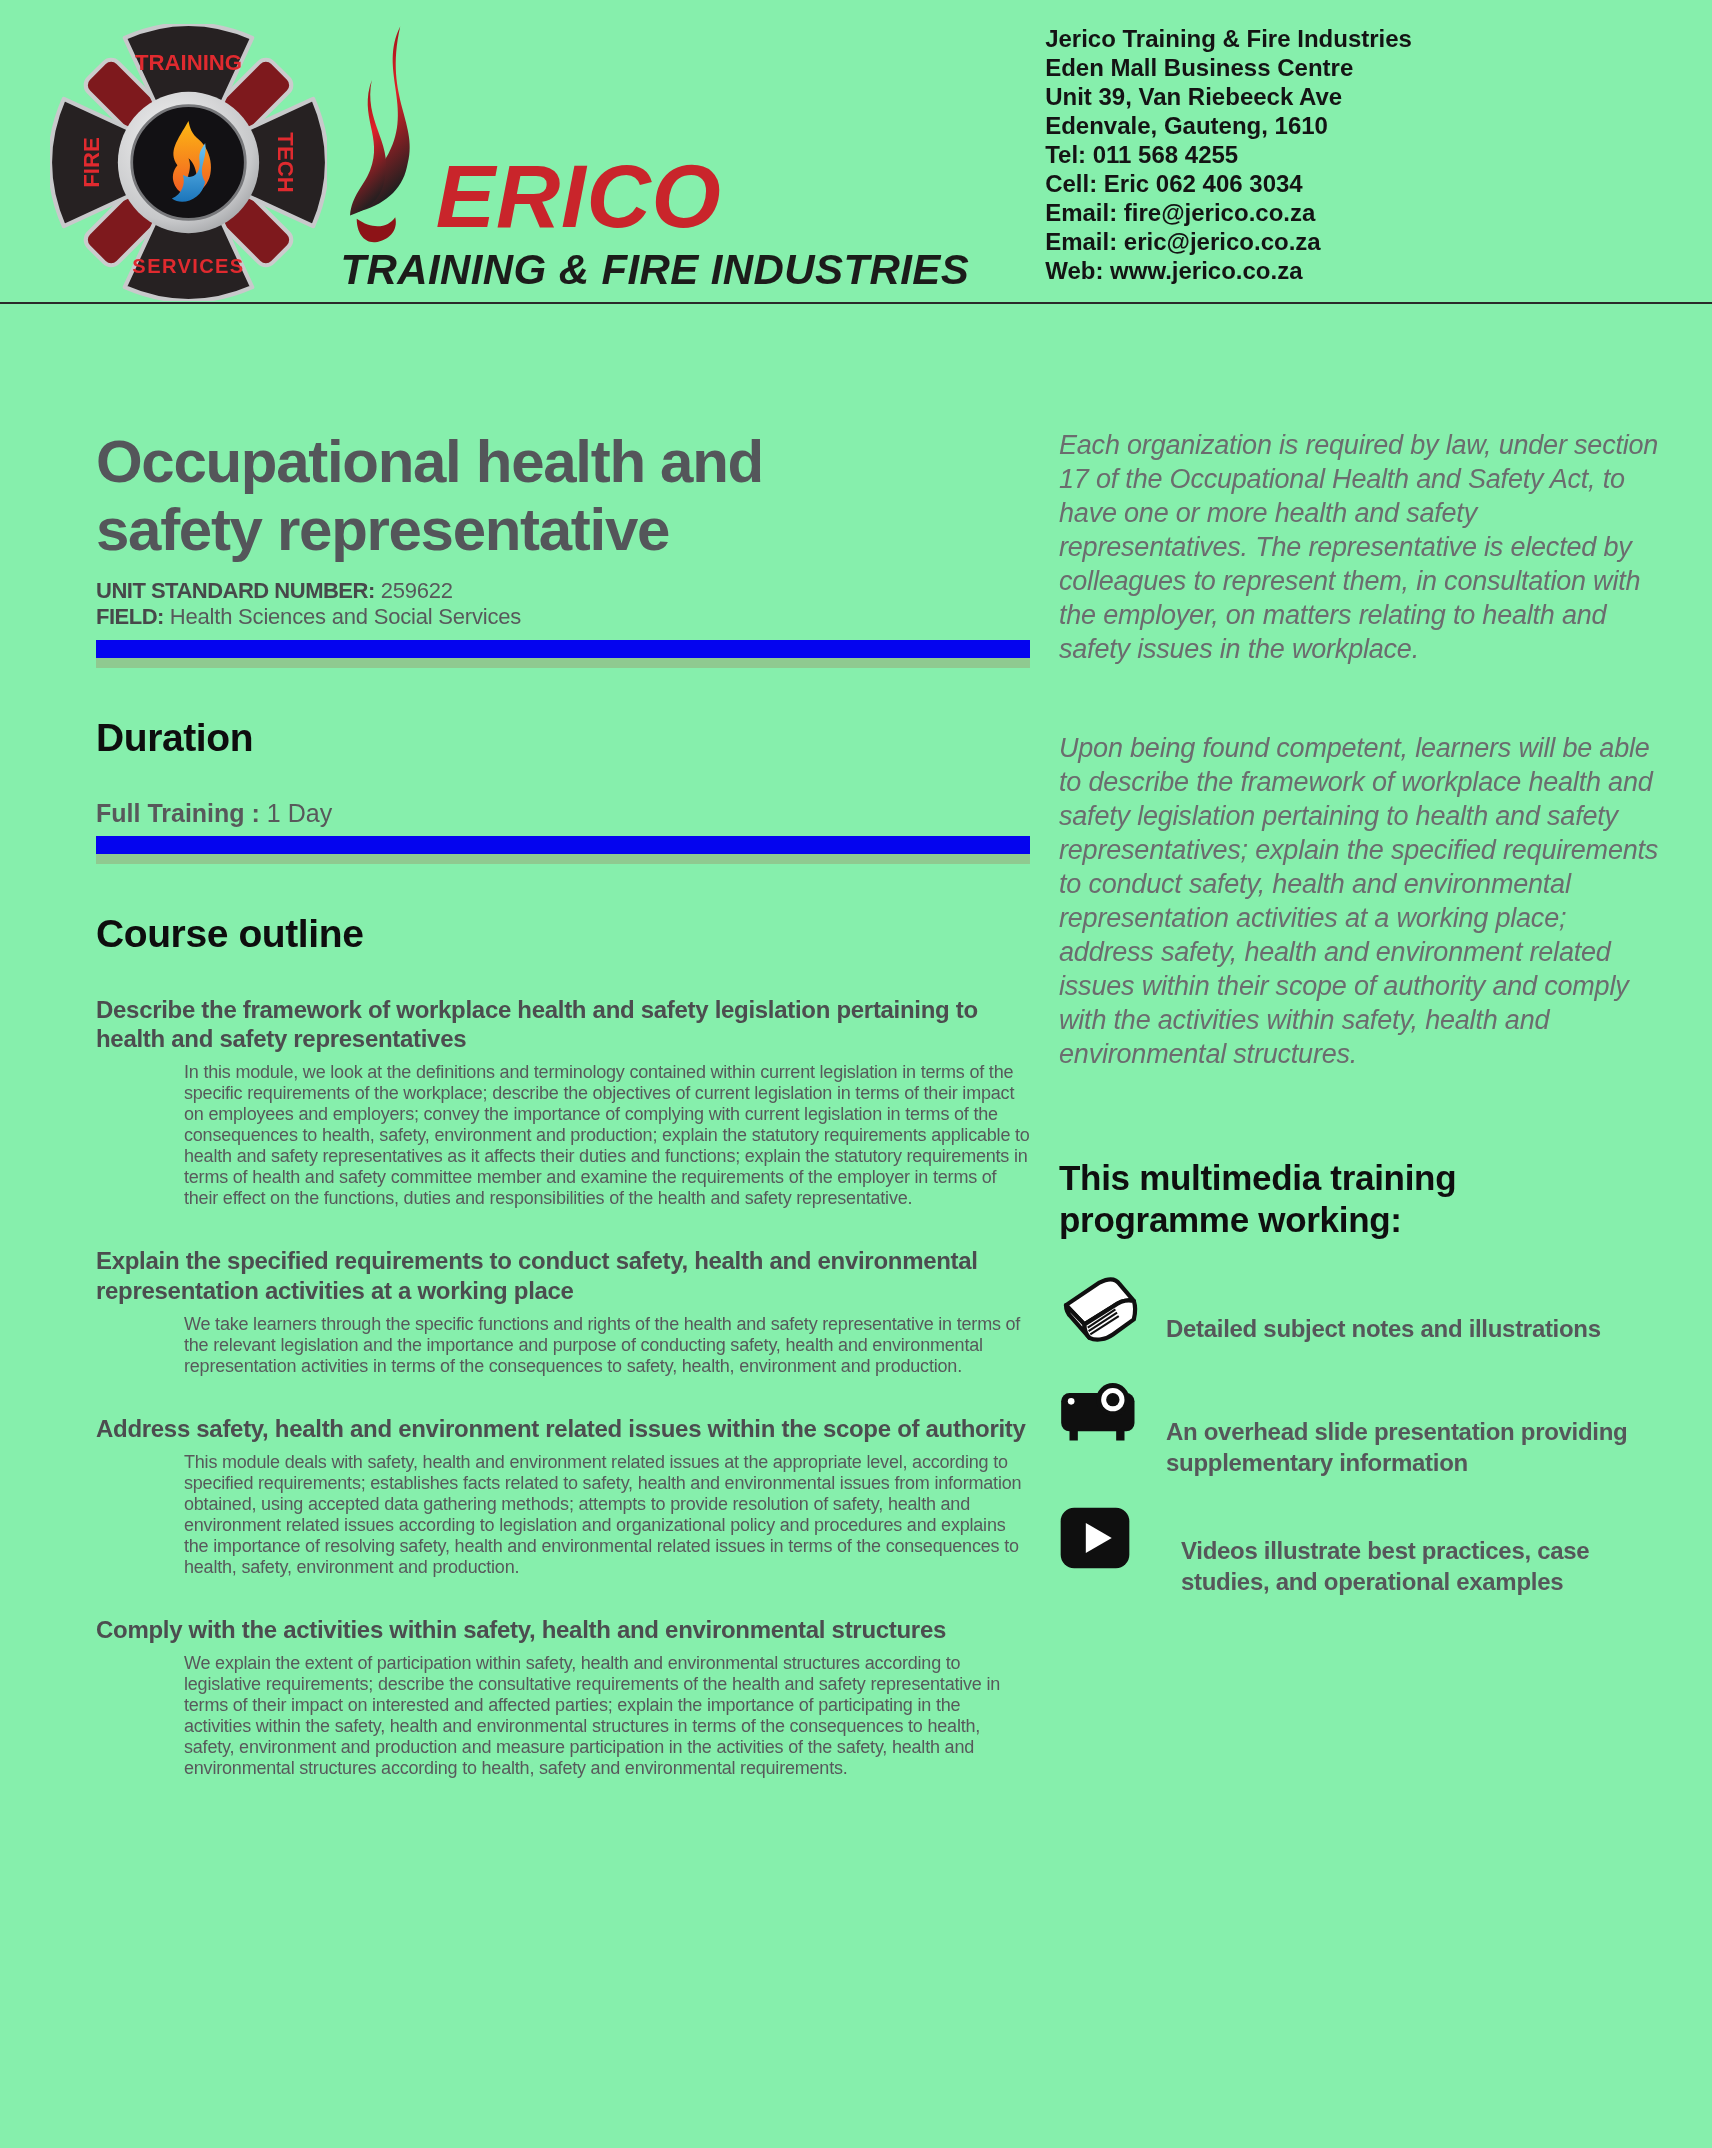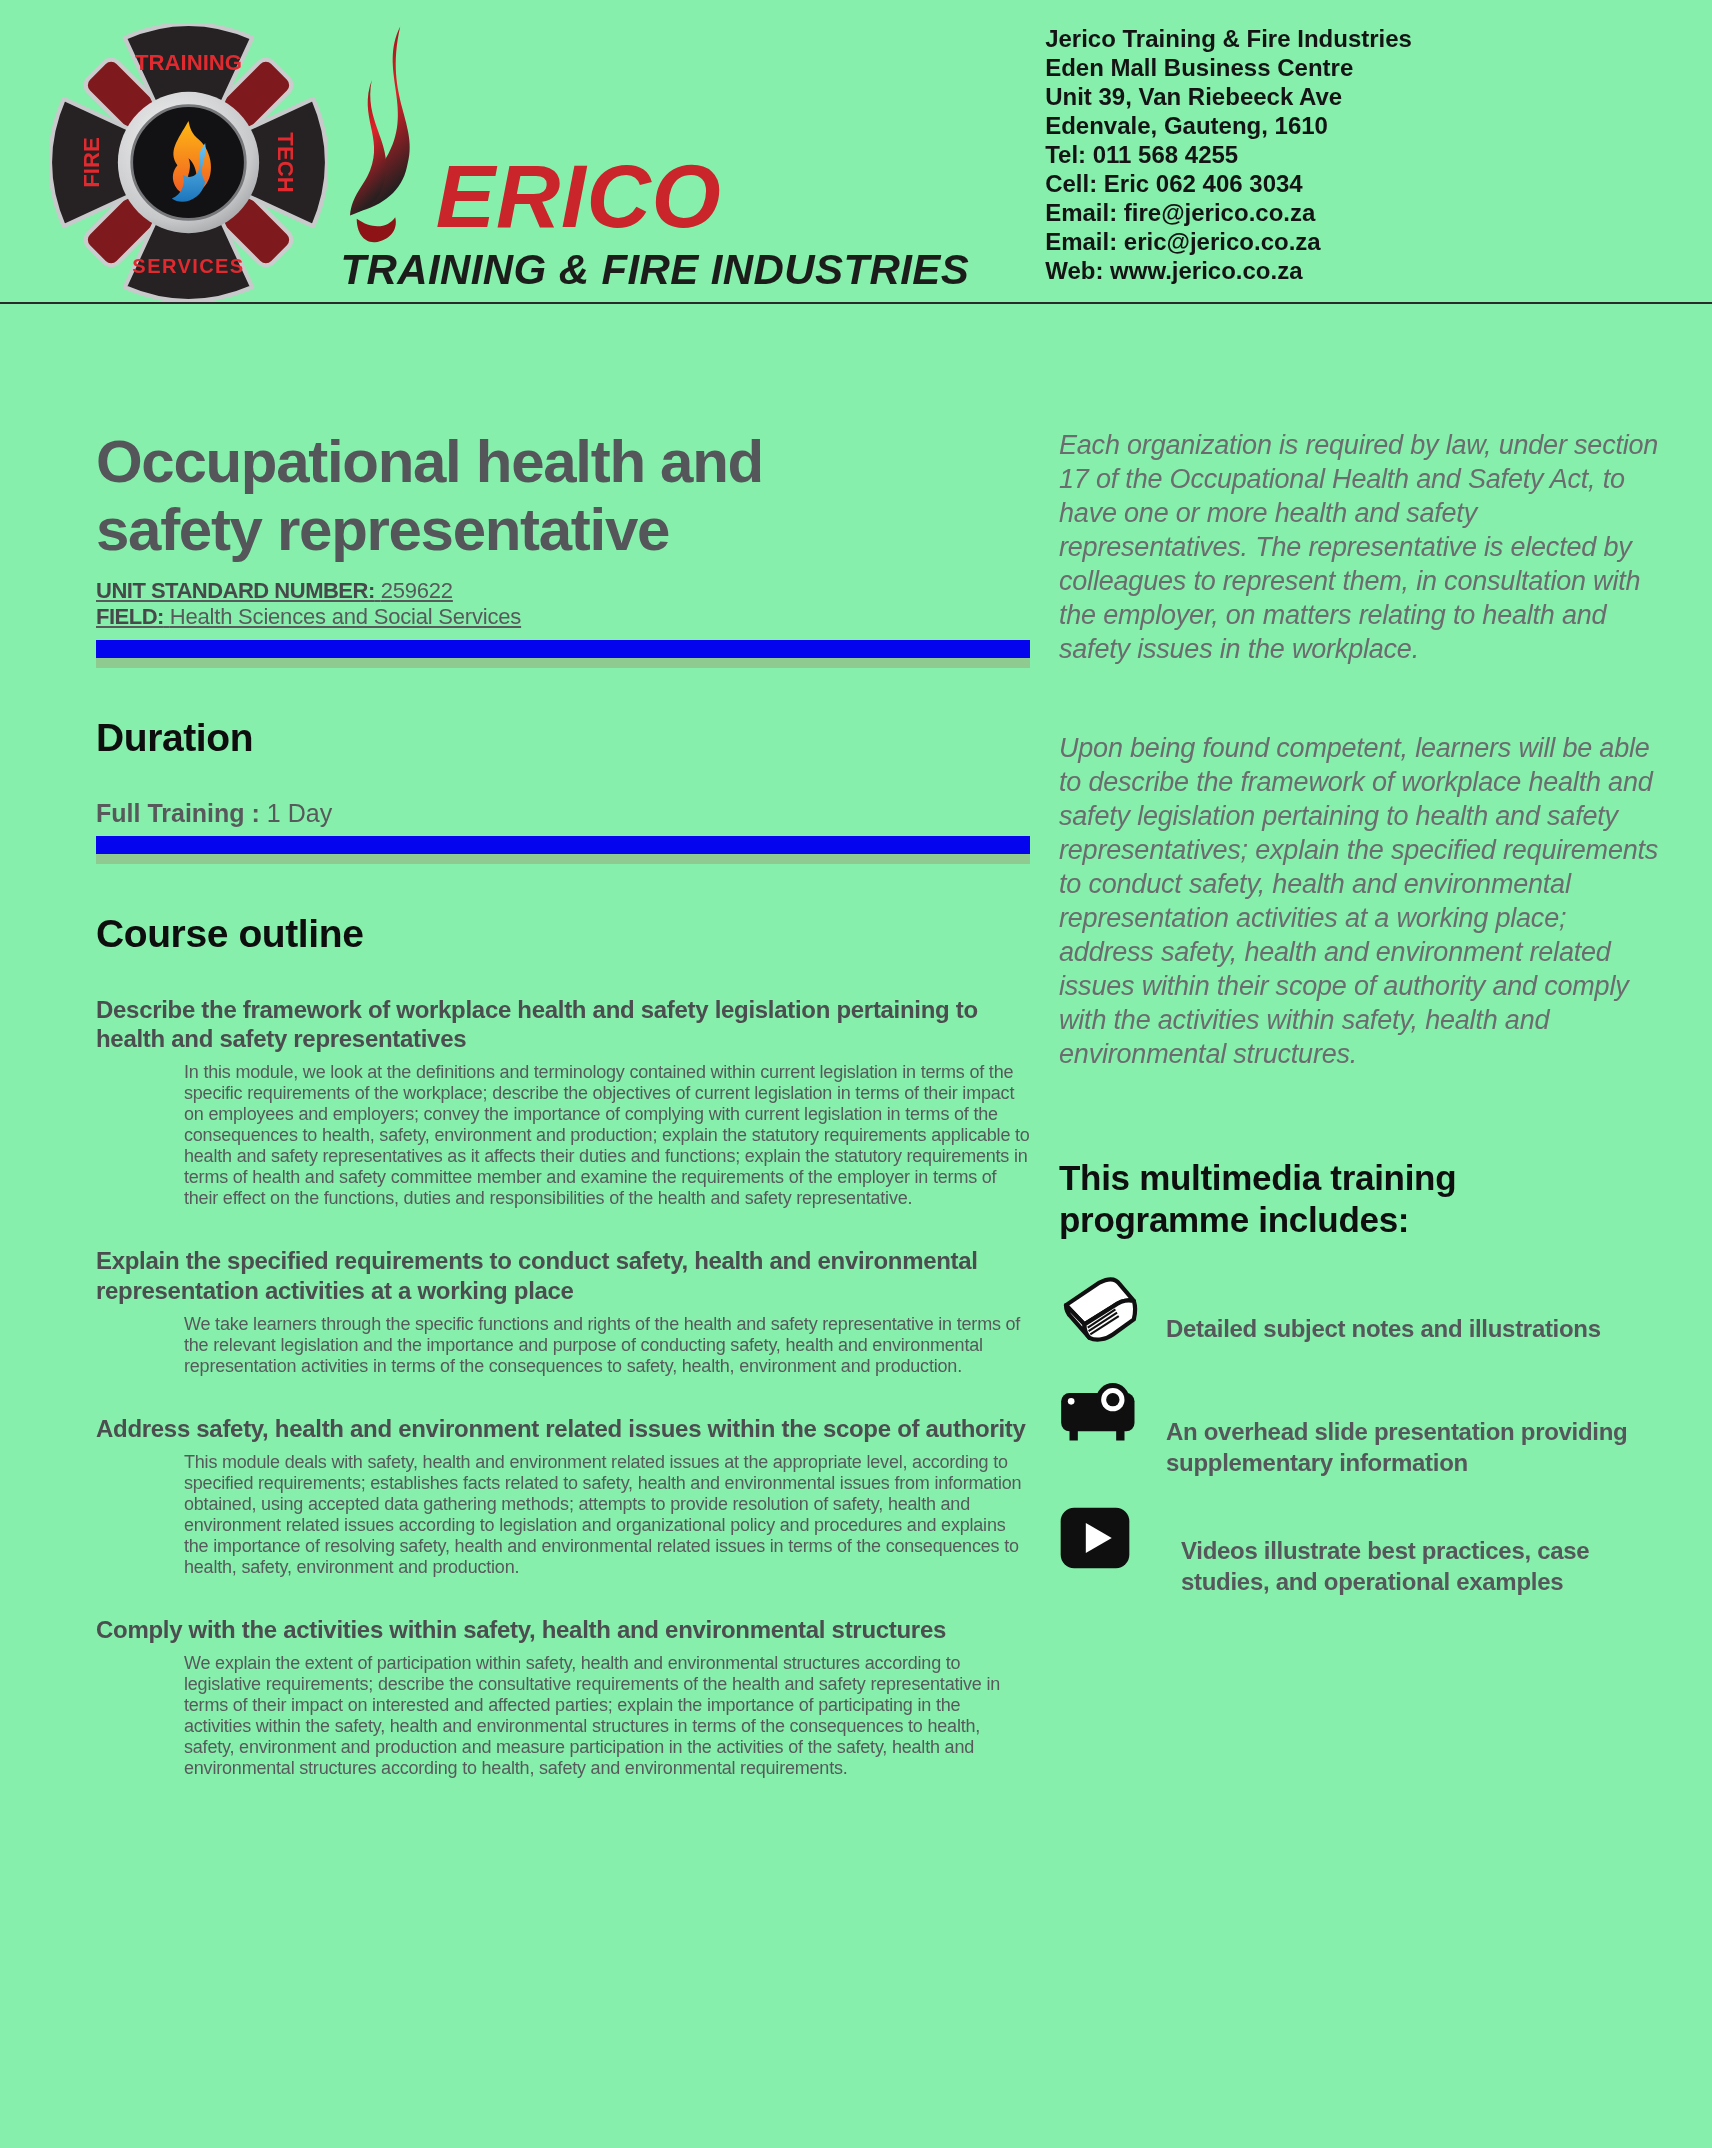--- a/index.html
+++ b/index.html
@@ -77,21 +77,21 @@
   
   .title {
     font-size: 60px;
     font-weight: bold;
     color: #54565a;
     line-height: 1.14;
     letter-spacing: -1.3px;
     margin: 0 0 13.4px 0;
   }
   .title span { display: block; }
-  .meta-line { font-size: 22px; line-height: 26px; color: #58595b; letter-spacing: -0.2px; text-decoration: underline; }
+  .meta-line { font-size: 22px; line-height: 26px; color: #58595b; letter-spacing: -0.2px; }
   .meta-label { font-weight: bold; color: #47484a; letter-spacing: -0.5px; }
 
   .rule-stack { margin-top: 10px; }
   .rule-blue  { height: 17.6px; background: #0404ef; }
   .rule-green { height: 10px; background: #8fca90; }
 
   .sec-heading {
     font-size: 39px;
     font-weight: bold;
     color: #0e0e0e;
@@ -288,21 +288,21 @@
       <div class="course-section">
         <h3>Comply with the activities within safety, health and environmental structures</h3>
         <p>We explain the extent of participation within safety, health and environmental structures according to legislative requirements; describe the consultative requirements of the health and safety representative in terms of their impact on interested and affected parties; explain the importance of participating in the activities within the safety, health and environmental structures in terms of the consequences to health, safety, environment and production and measure participation in the activities of the safety, health and environmental structures according to health, safety and environmental requirements.</p>
       </div>
     </div>
 
     <div class="right-col">
       <p class="intro">Each organization is required by law, under section 17 of the Occupational Health and Safety Act, to have one or more health and safety representatives. The representative is elected by colleagues to represent them, in consultation with the employer, on matters relating to health and safety issues in the workplace.</p>
       <p class="intro">Upon being found competent, learners will be able to describe the framework of workplace health and safety legislation pertaining to health and safety representatives; explain the specified requirements to conduct safety, health and environmental representation activities at a working place; address safety, health and environment related issues within their scope of authority and comply with the activities within safety, health and environmental structures.</p>
 
-      <h2 class="mm-heading">This multimedia training programme includes:</h2>
+      <h2 class="mm-heading">This multimedia training programme working:</h2>
 
       <div class="mm-item">
         <div class="mm-icon">
           <svg width="81" height="72" viewBox="0 0 96 86">
             <g fill="#ffffff" stroke="#101010" stroke-width="5" stroke-linejoin="round">
               <path d="M8,36 L48,9 C60,3 68,5 72,11 L89,31 C81,29 73,31 65,37 L30,59 Z"></path>
               <path d="M8,36 L30,59 C30,67 32,71 36,75 L14,50 C10,46 8,42 8,36 Z"></path>
               <path d="M30,59 L65,37 C73,31 81,29 89,31 C91,37 91,45 89,53 L64,71 C56,77 44,79 36,75 C32,71 30,67 30,59 Z"></path>
             </g>
             <g stroke="#101010" stroke-width="2.5" fill="none">

